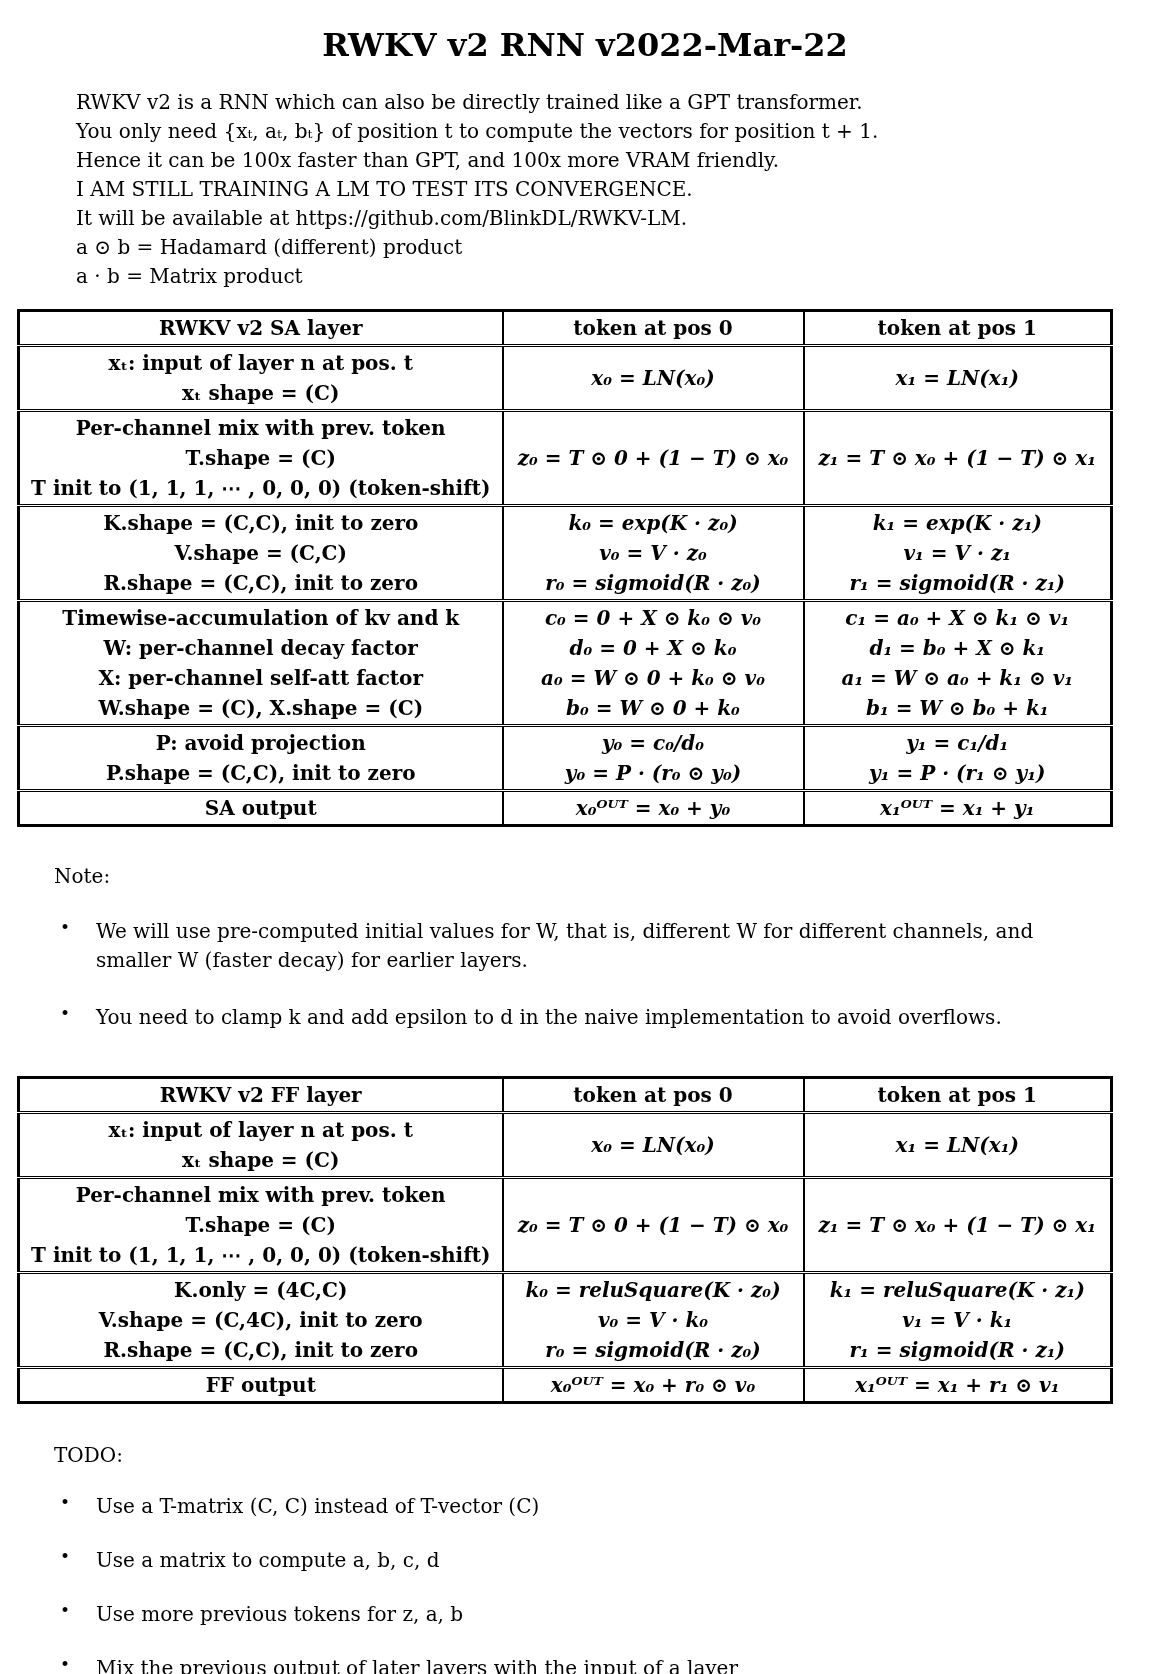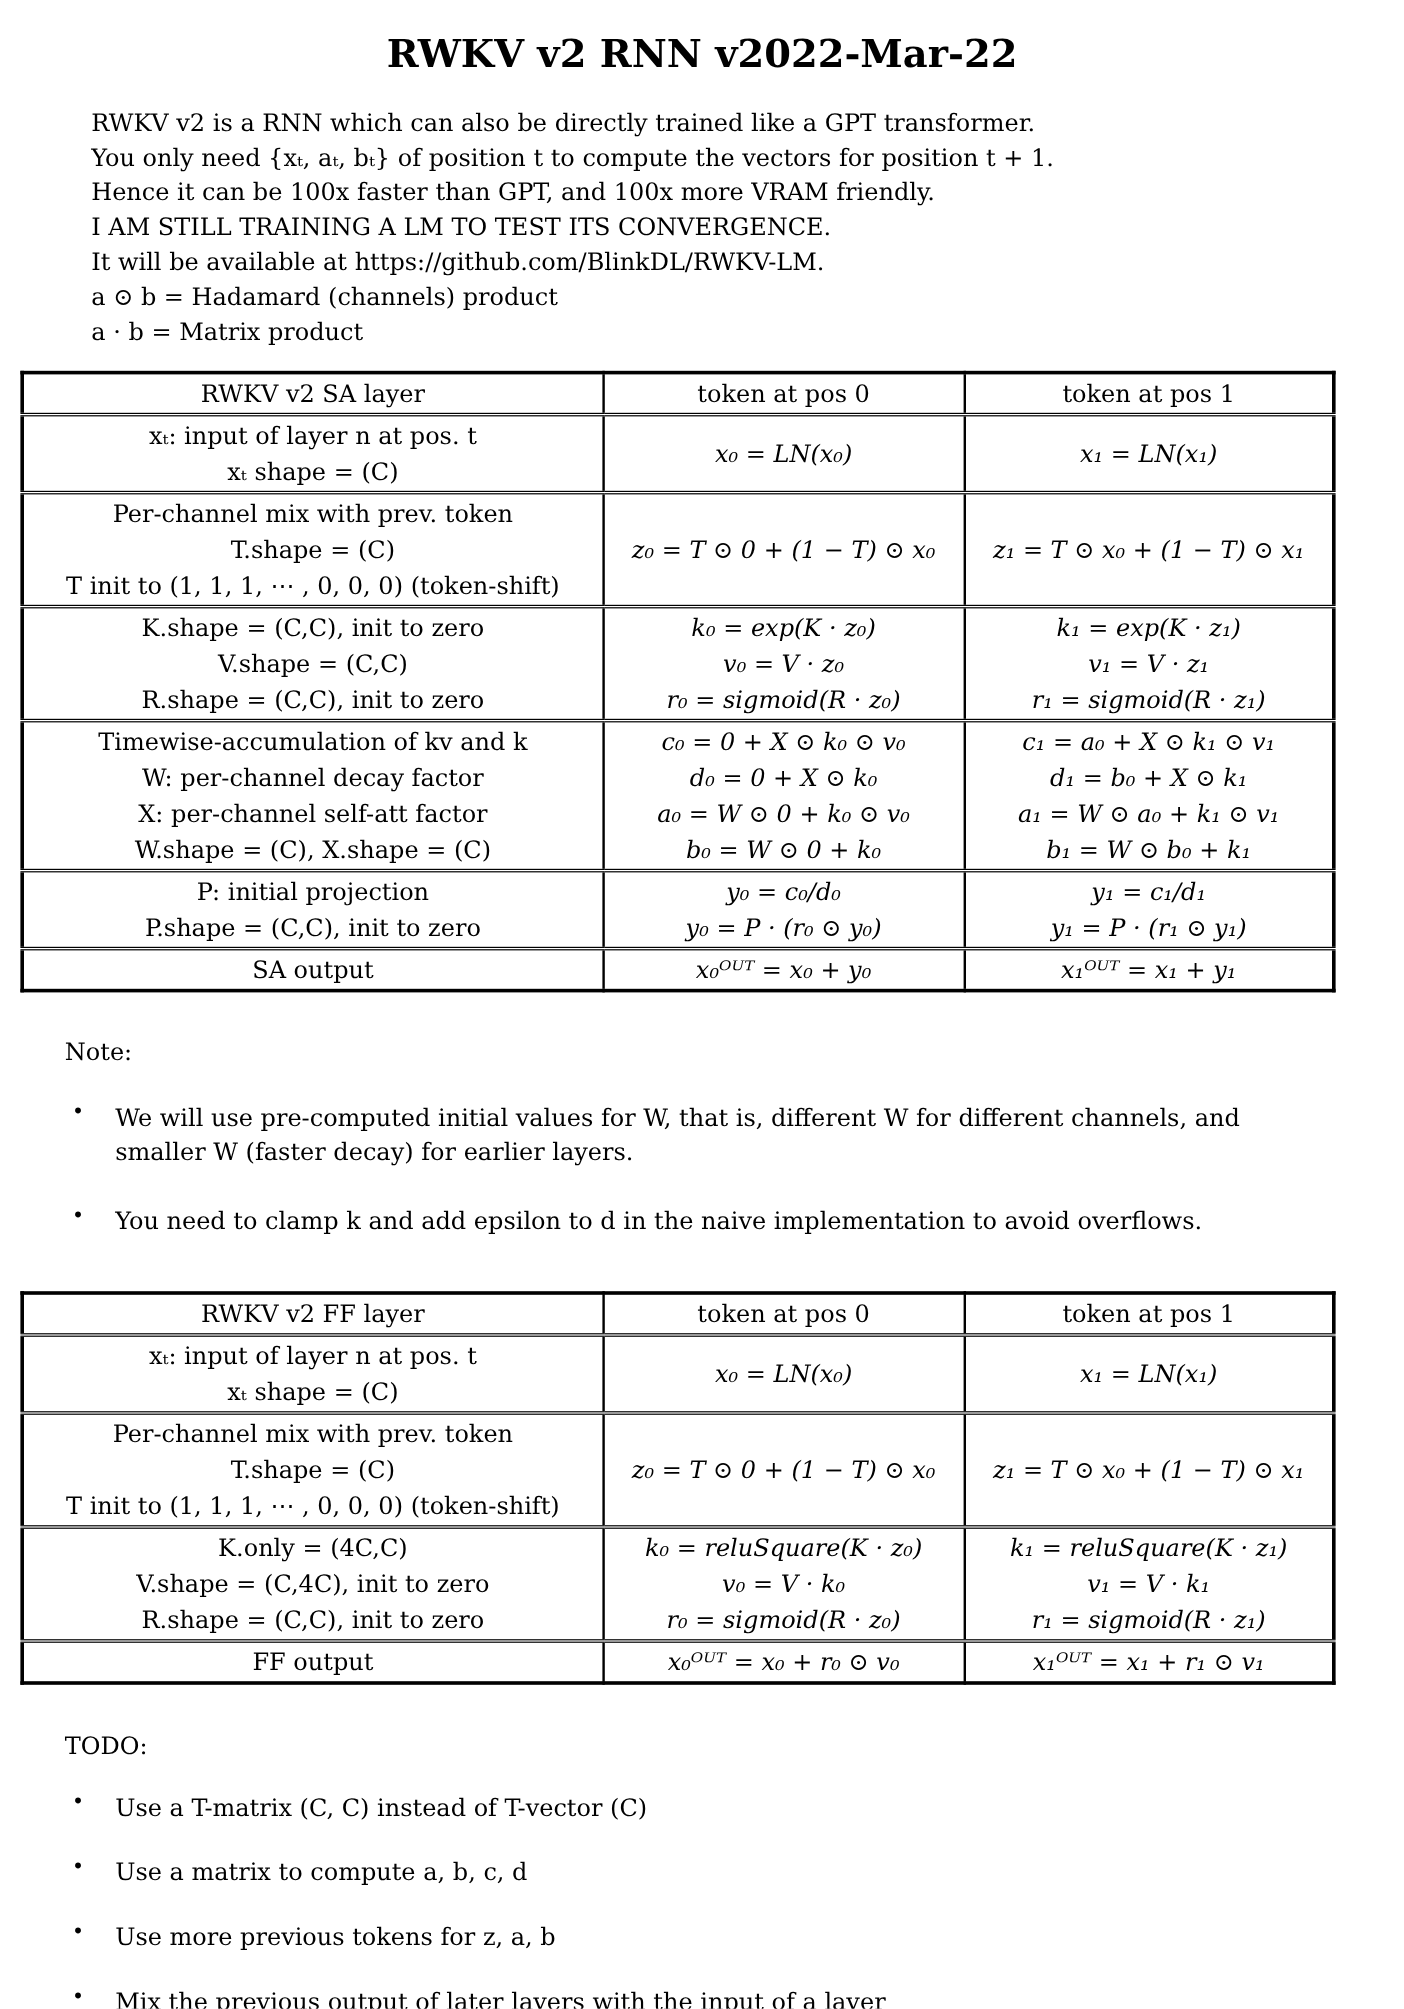--- a/index.html
+++ b/index.html
@@ -19,21 +19,21 @@
 
   table.grid {
     border-collapse: collapse; table-layout: fixed;
     width: 1093px; margin: 18px 0 0 17px;
     border: 3px solid #000;
   }
   table.grid.second { margin-top: 40px; }
   .grid th, .grid td {
     border-left: 2px solid #000;
     padding: 1px 8px; text-align: center; vertical-align: middle;
-    font-weight: normal; line-height: 30px;
+    font-weight: bold; line-height: 30px;
   }
   .grid tr + tr th, .grid tr + tr td { border-top: 3px double #000; }
   .math { font-style: italic; }
   .ln { white-space: nowrap; }
 
   .noteblock { margin: 34px 0 0 54px; }
   .noteblock .heading { margin: 0 0 22px 0; line-height: 30px; }
   .todoblock { margin: 36px 0 0 54px; }
   .todoblock .heading { margin: 0 0 18px 0; line-height: 30px; }
   .bullet-item { display: flex; align-items: flex-start; margin: 0 0 20px 6px; }
@@ -47,21 +47,21 @@
 <main>
 
   <h1 class="title">RWKV v2 RNN v2022-Mar-22</h1>
 
   <section class="intro">
     <p>RWKV v2 is a RNN which can also be directly trained like a GPT transformer.</p>
     <p>You only need {xₜ, aₜ, bₜ} of position t to compute the vectors for position t + 1.</p>
     <p>Hence it can be 100x faster than GPT, and 100x more VRAM friendly.</p>
     <p>I AM STILL TRAINING A LM TO TEST ITS CONVERGENCE.</p>
     <p>It will be available at https://github.com/BlinkDL/RWKV-LM.</p>
-    <p>a ⊙ b = Hadamard (channels) product</p>
+    <p>a ⊙ b = Hadamard (different) product</p>
     <p>a · b = Matrix product</p>
   </section>
 
   <table class="grid">
     <colgroup>
         <col style="width:484px">
         <col style="width:301px">
         <col style="width:308px">
       </colgroup>
     <tbody>
@@ -127,21 +127,21 @@
         </td>
         <td class="math">
           <div class="ln">c₁ = a₀ + X ⊙ k₁ ⊙ v₁</div>
           <div class="ln">d₁ = b₀ + X ⊙ k₁</div>
           <div class="ln">a₁ = W ⊙ a₀ + k₁ ⊙ v₁</div>
           <div class="ln">b₁ = W ⊙ b₀ + k₁</div>
         </td>
       </tr>
       <tr>
         <td>
-          <div class="ln">P: initial projection</div>
+          <div class="ln">P: avoid projection</div>
           <div class="ln">P.shape = (C,C), init to zero</div>
         </td>
         <td class="math">
           <div class="ln">y₀ = c₀/d₀</div>
           <div class="ln">y₀ = P · (r₀ ⊙ y₀)</div>
         </td>
         <td class="math">
           <div class="ln">y₁ = c₁/d₁</div>
           <div class="ln">y₁ = P · (r₁ ⊙ y₁)</div>
         </td>

